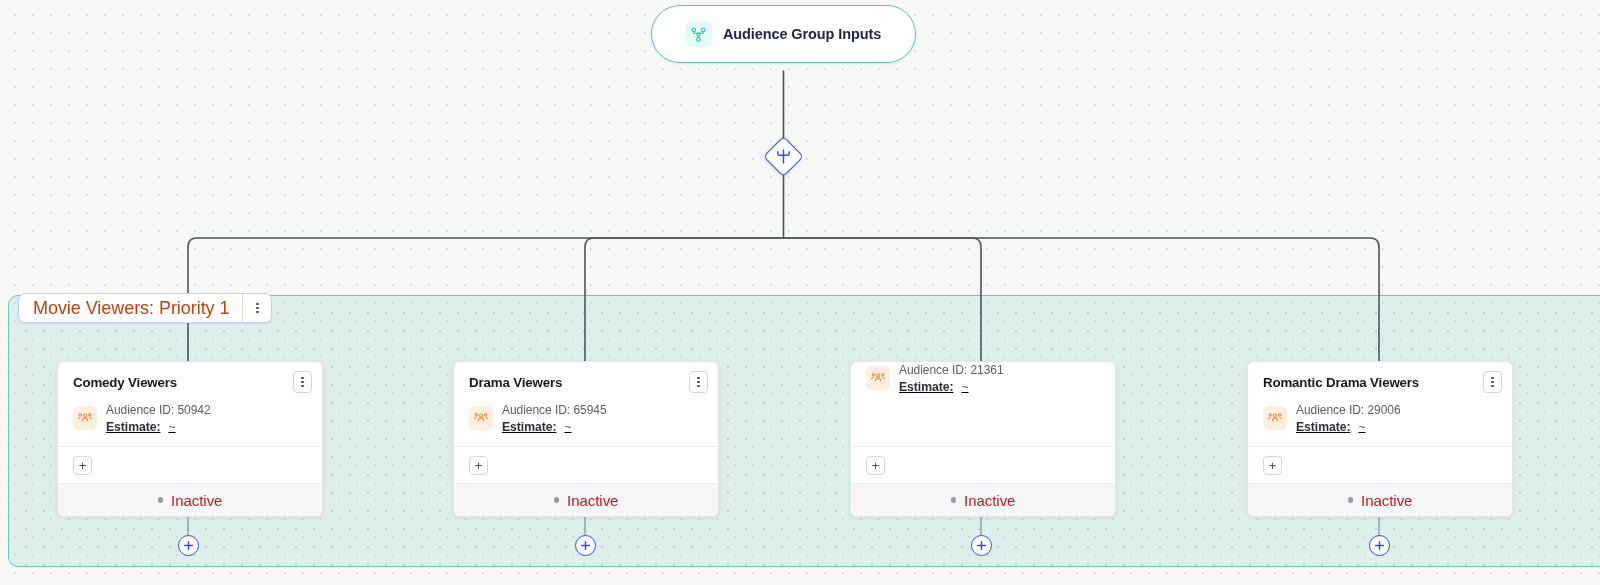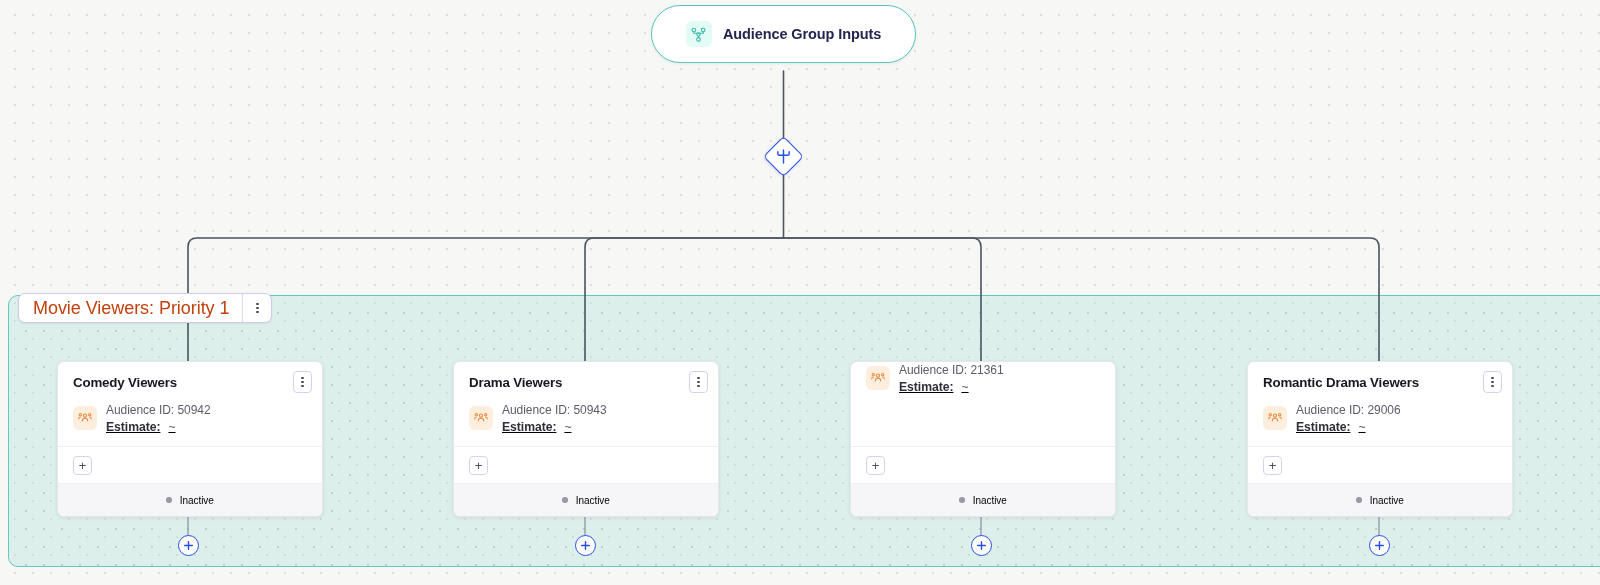--- a/index.html
+++ b/index.html
@@ -260,22 +260,22 @@
     align-items: center;
     justify-content: center;
     gap: 8px;
   }
   .status-dot {
     width: 5.5px; height: 5.5px;
     border-radius: 50%;
     background: #9a9aa6;
   }
   .status-text {
-    font-size: 10px;
-    color: #000000;
+    font-size: 15px;
+    color: #b91c1c;
     letter-spacing: -0.05px;
   }
 
   
   .plus-node {
     position: absolute;
     top: 535px;
     width: 21px; height: 21px;
     border-radius: 50%;
     background: #ffffff;
@@ -406,21 +406,21 @@
         <svg width="14" height="14" viewBox="0 0 16 16" fill="none" stroke="#e8893c" stroke-width="1.15" stroke-linecap="round">
           <circle cx="8" cy="5.2" r="1.9"></circle>
           <path d="M4.9,11.4 Q4.9,8.3 8,8.3 Q11.1,8.3 11.1,11.4"></path>
           <circle cx="2.6" cy="4.2" r="1.3"></circle>
           <path d="M0.8,9 Q0.8,6.8 2.9,6.8"></path>
           <circle cx="13.4" cy="4.2" r="1.3"></circle>
           <path d="M15.2,9 Q15.2,6.8 13.1,6.8"></path>
         </svg>
       </span>
       <div class="aud-meta">
-        <div class="aud-id">Audience ID: 50943</div>
+        <div class="aud-id">Audience ID: 65945</div>
         <div class="aud-est-row">
           <span class="aud-est-label">Estimate:</span>
           <span class="aud-est-val">~</span>
         </div>
       </div>
     </div>
     <div class="card-addrow">
       <div class="add-btn">+</div>
     </div>
     <div class="card-status">

